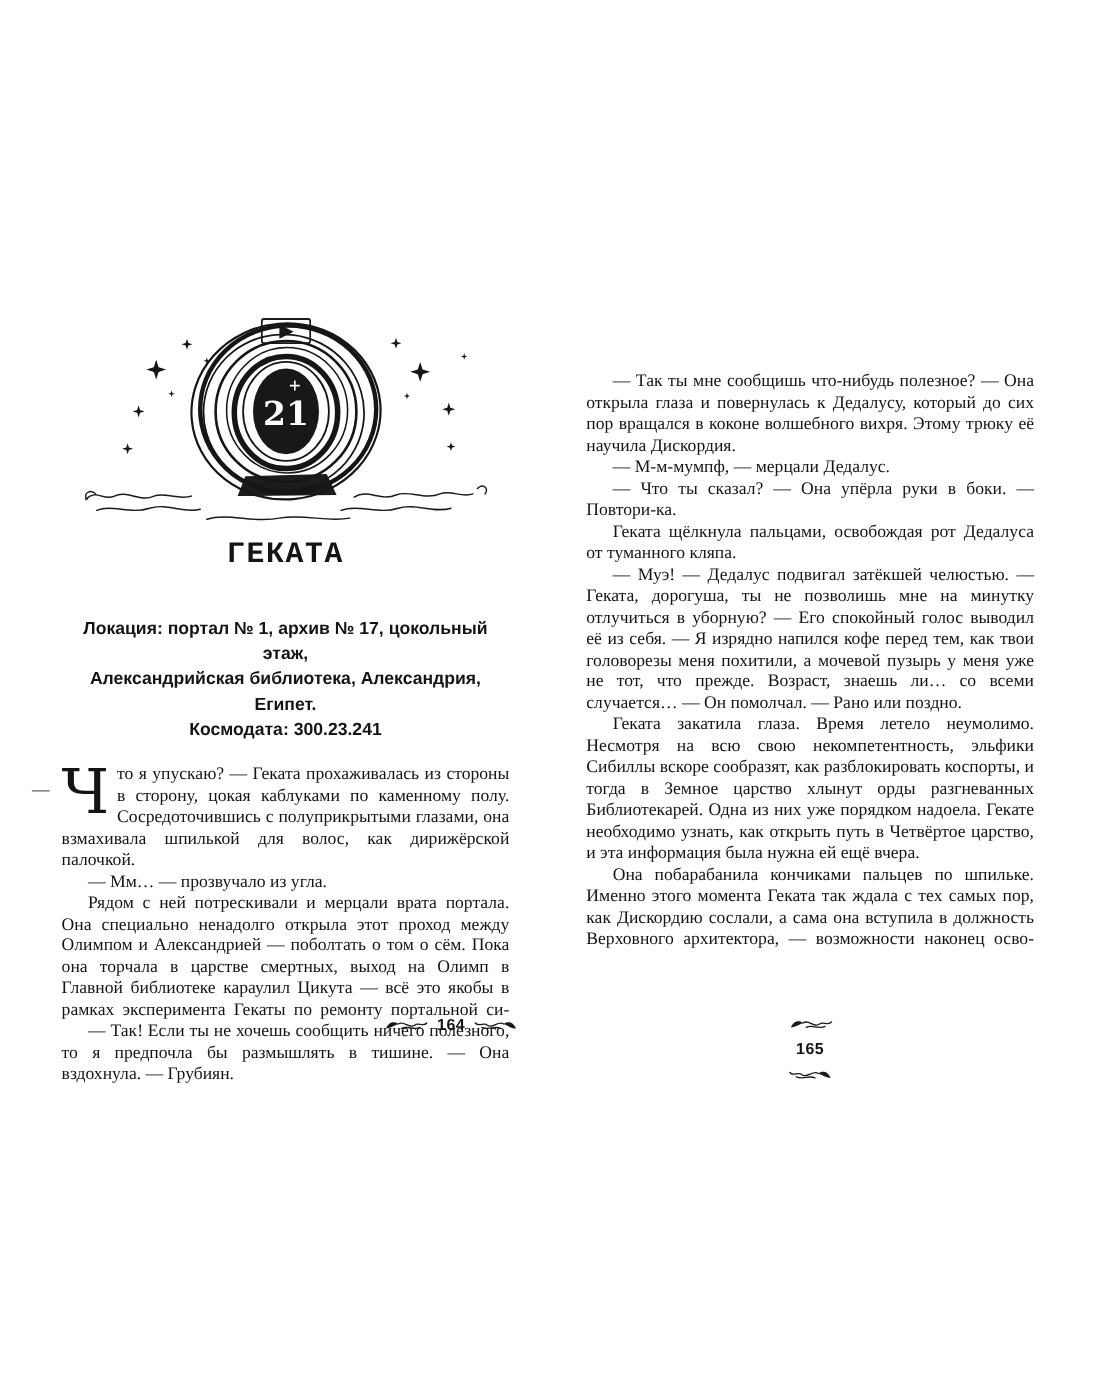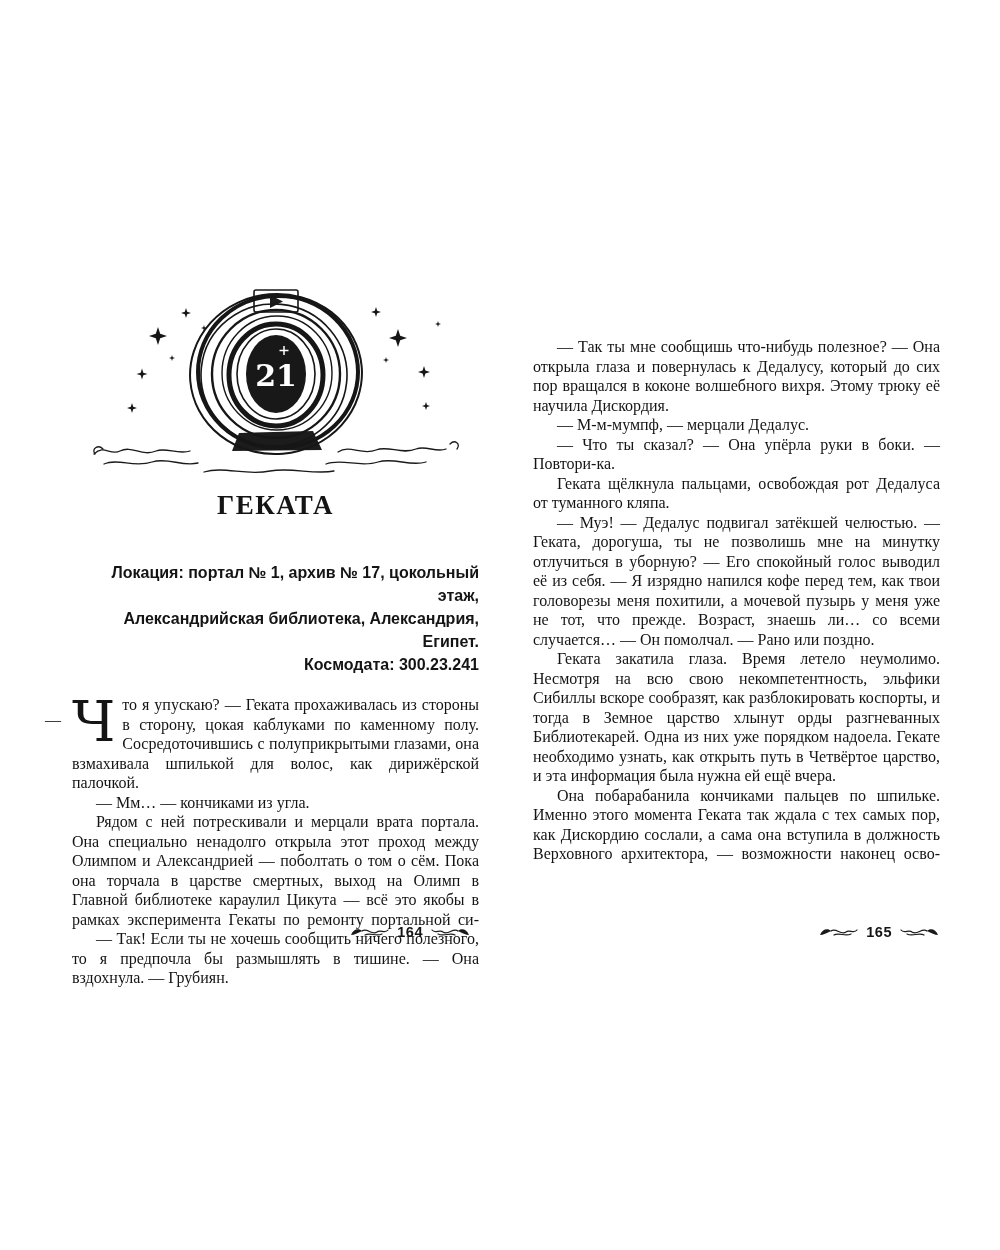--- a/index.html
+++ b/index.html
@@ -7,38 +7,38 @@
   body {
     background:#ffffff;
     color:#141414;
     font-family:"Liberation Serif", serif;
     position:relative;
     overflow:hidden;
   }
   .spread { position:absolute; inset:0; }
 
   .col { position:absolute; width:407px; }
-  .col-left  { left:72px;  top:286px; }
+  .col-left  { left:56px;  top:286px; }
   .col-right { left:533px; top:318px; }
 
   .illustration { width:380px; margin:0 auto; }
   .illustration svg { display:block; width:380px; height:192px; }
 
   .chapter-title {
     margin-top:12px;
     text-align:center;
-    font-family:Liberation Serif, serif;
+    font-family:Liberation Mono, monospace;
     font-weight:700;
     font-size:27px;
     letter-spacing:1.5px;
   }
 
   .location {
     margin-top:40px;
-    text-align:right;
+    text-align:center;
     font-family:"Liberation Sans", sans-serif;
     font-weight:700;
     font-size:16px;
     line-height:23px;
   }
 
   .body-text {
     margin-top:19px;
     font-size:16px;
     line-height:19.5px;
@@ -62,21 +62,21 @@
   .footer {
     position:absolute;
     top:924px;
     width:407px;
     display:flex;
     align-items:center;
     justify-content:flex-end;
     gap:8px;
   }
   .footer-left  { left:64px; }
-  .footer-right { left:533px; }
+  .footer-right { left:533px;flex-direction:column; }
   .page-num {
     font-family:"Liberation Sans", sans-serif;
     font-weight:700;
     font-size:14.5px;
     letter-spacing:0.5px;
   }
   .flourish svg { display:block; width:40px; height:14px; }
 </style>
 </head>
 <body>
@@ -139,21 +139,21 @@
     <h1 class="chapter-title">ГЕКАТА</h1>
 
     <div class="location">
         <div class="loc-line">Локация: портал № 1, архив № 17, цокольный этаж,</div>
         <div class="loc-line">Александрийская библиотека, Александрия, Египет.</div>
         <div class="loc-line">Космодата: 300.23.241</div>
       </div>
 
     <div class="body-text">
         <p class="para dropcap-para"><span class="hang-dash">—</span><span class="dropcap">Ч</span>то я упускаю? — Геката прохаживалась из стороны в сторону, цокая каблуками по каменному полу. Сосредоточившись с полуприкрытыми глазами, она взмахивала шпилькой для волос, как дирижёрской палочкой.</p>
-        <p class="para">— Мм… — кончиками из угла.</p>
+        <p class="para">— Мм… — прозвучало из угла.</p>
         <p class="para cont">Рядом с ней потрескивали и мерцали врата портала. Она специально ненадолго открыла этот проход между Олимпом и Александрией — поболтать о том о сём. Пока она торчала в царстве смертных, выход на Олимп в Главной библиотеке караулил Цикута — всё это якобы в рамках эксперимента Гекаты по ремонту портальной си-</p>
         <p class="para">— Так! Если ты не хочешь сообщить ничего полезного, то я предпочла бы размышлять в тишине. — Она вздохнула. — Грубиян.</p>
       </div>
   </div>
 
   <div class="col col-right">
     <div class="body-text">
         <p class="para">— Так ты мне сообщишь что-нибудь полезное? — Она открыла глаза и повернулась к Дедалусу, который до сих пор вращался в коконе волшебного вихря. Этому трюку её научила Дискордия.</p>
         <p class="para">— М-м-мумпф, — мерцали Дедалус.</p>
         <p class="para">— Что ты сказал? — Она упёрла руки в боки. — Повтори-ка.</p>

